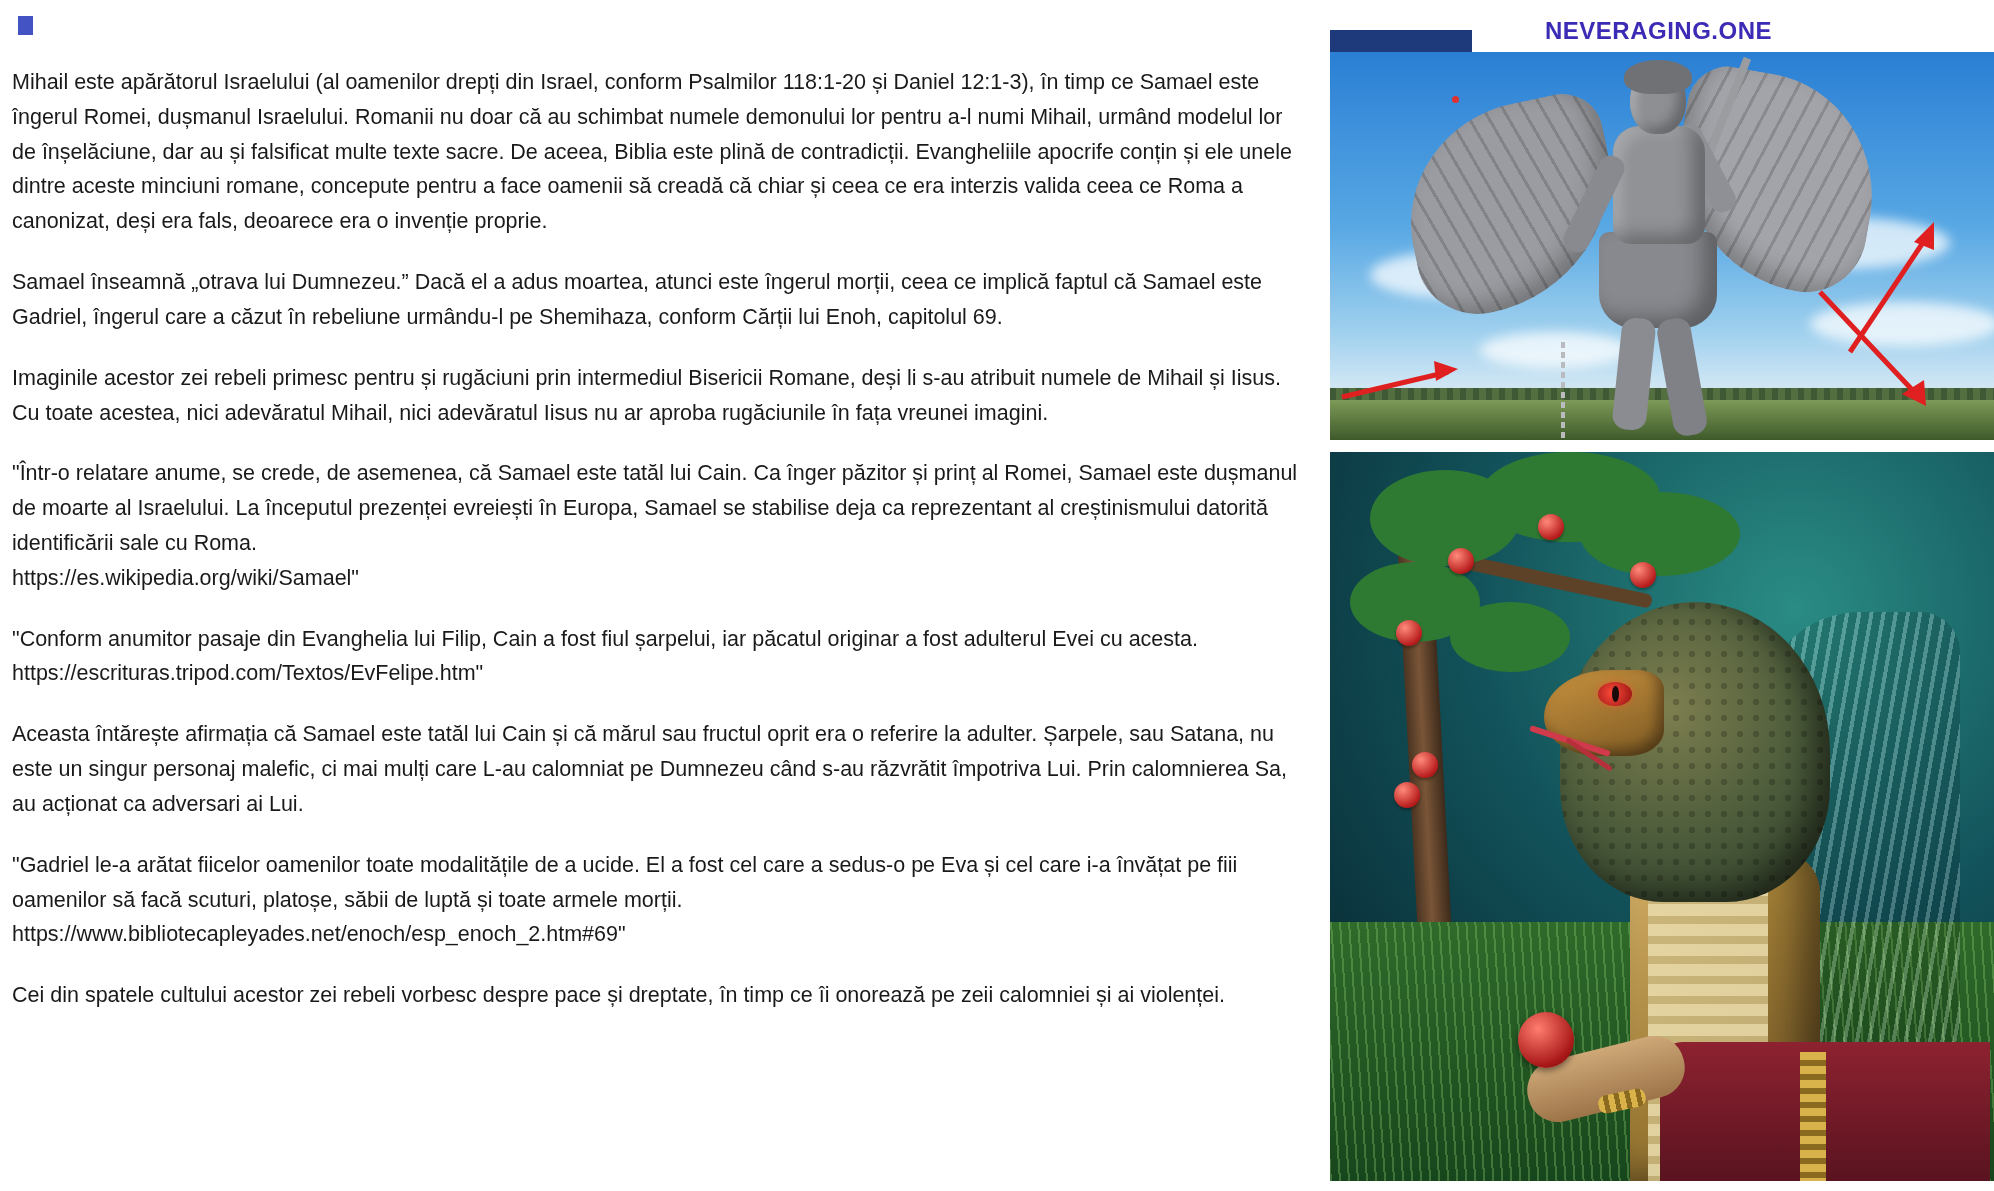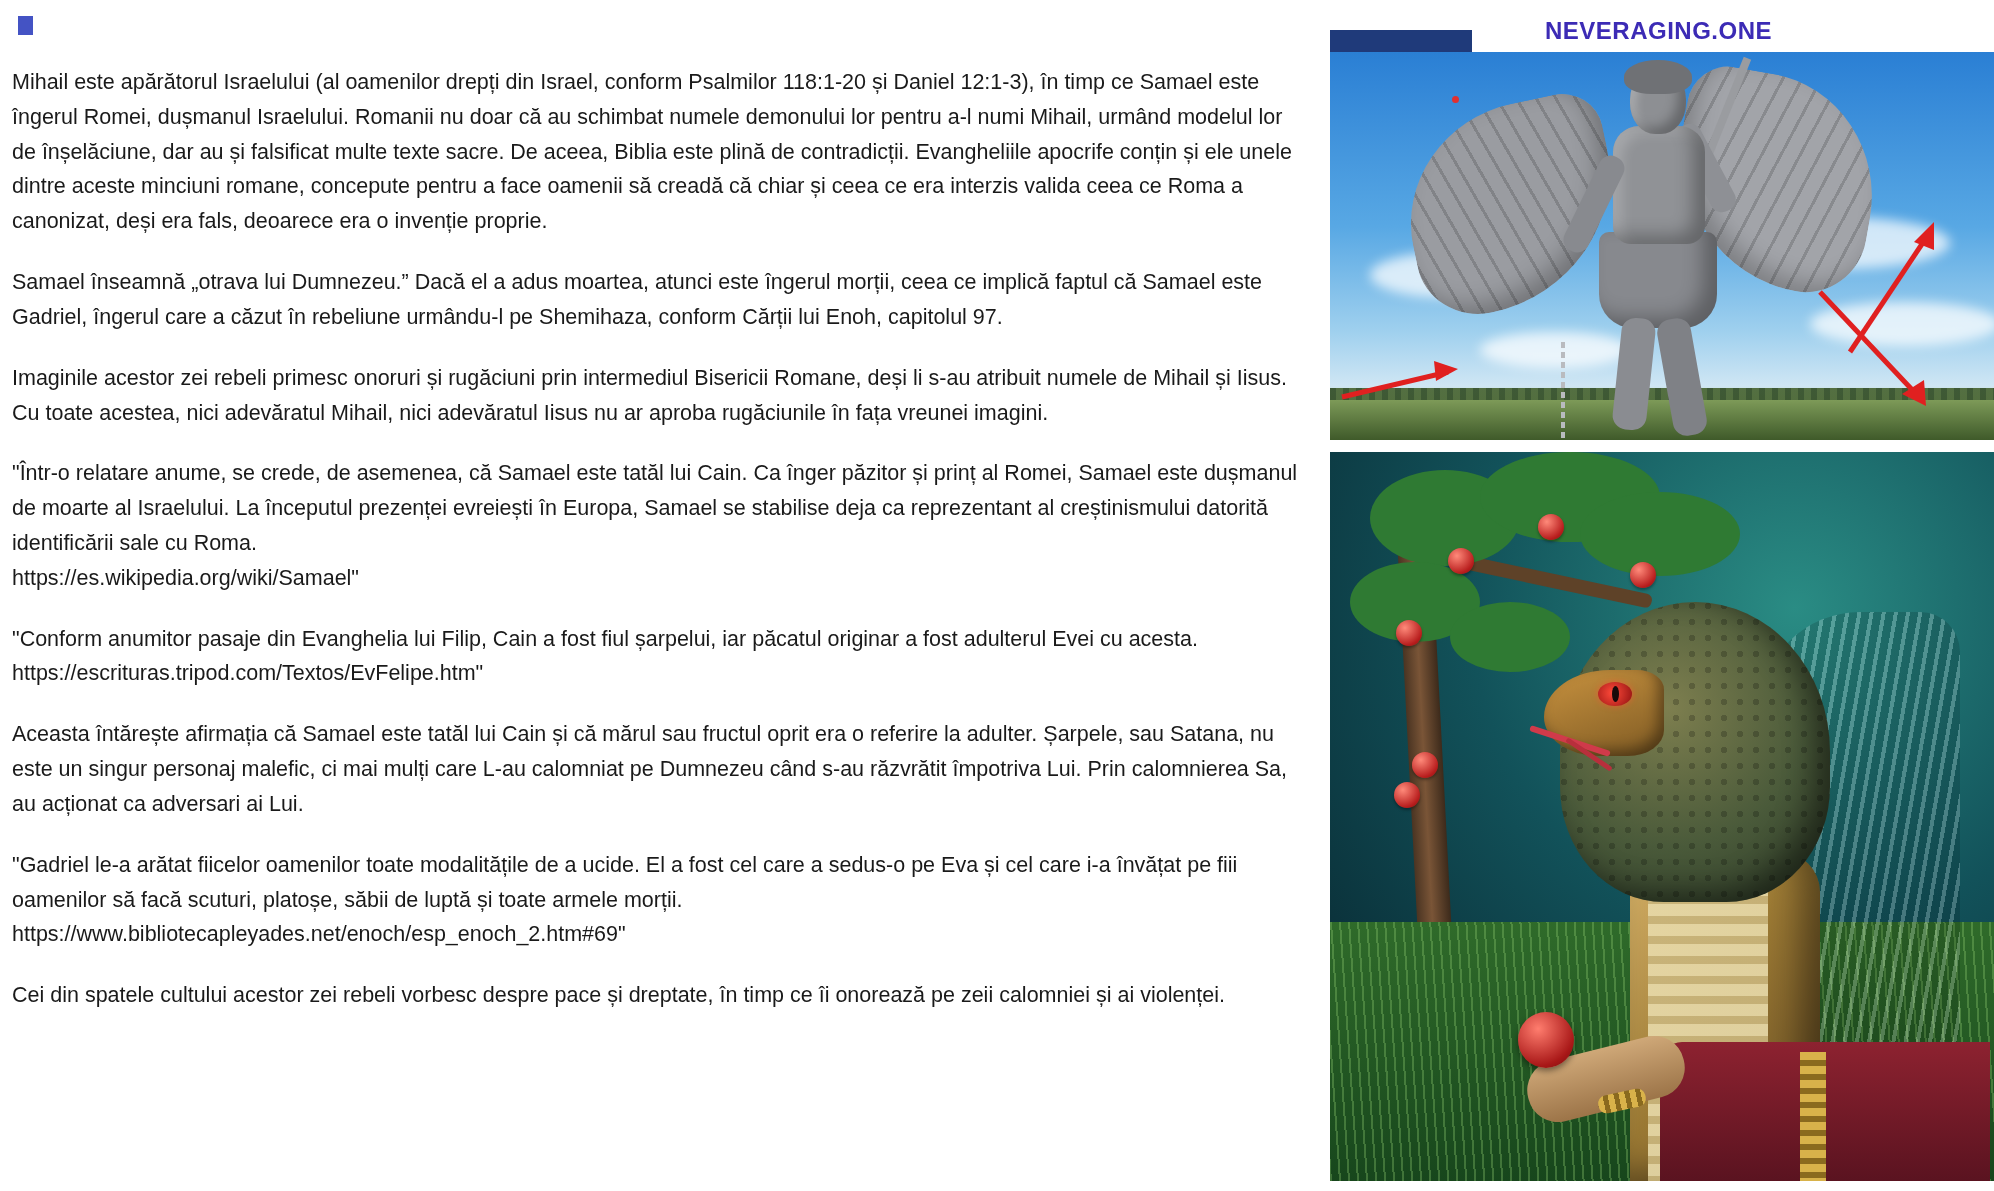--- a/index.html
+++ b/index.html
@@ -351,22 +351,22 @@
 <body>
 
 <div class="page">
 
   <div class="text-col">
 
     <div class="headline"><span class="cursor-block"></span></div>
 
     <div class="body-blocks">
       <p class="para">Mihail este apărătorul Israelului (al oamenilor drepți din Israel, conform Psalmilor 118:1-20 și Daniel 12:1-3), în timp ce Samael este îngerul Romei, dușmanul Israelului. Romanii nu doar că au schimbat numele demonului lor pentru a-l numi Mihail, urmând modelul lor de înșelăciune, dar au și falsificat multe texte sacre. De aceea, Biblia este plină de contradicții. Evangheliile apocrife conțin și ele unele dintre aceste minciuni romane, concepute pentru a face oamenii să creadă că chiar și ceea ce era interzis valida ceea ce Roma a canonizat, deși era fals, deoarece era o invenție proprie.</p>
-      <p class="para">Samael înseamnă „otrava lui Dumnezeu.” Dacă el a adus moartea, atunci este îngerul morții, ceea ce implică faptul că Samael este Gadriel, îngerul care a căzut în rebeliune urmându-l pe Shemihaza, conform Cărții lui Enoh, capitolul 97.</p>
-      <p class="para">Imaginile acestor zei rebeli primesc onoruri și rugăciuni prin intermediul Bisericii Romane, deși li s-au atribuit numele de Mihail și Iisus. Cu toate acestea, nici adevăratul Mihail, nici adevăratul Iisus nu ar aproba rugăciunile în fața vreunei imagini.</p>
+      <p class="para">Samael înseamnă „otrava lui Dumnezeu.” Dacă el a adus moartea, atunci este îngerul morții, ceea ce implică faptul că Samael este Gadriel, îngerul care a căzut în rebeliune urmându-l pe Shemihaza, conform Cărții lui Enoh, capitolul 69.</p>
+      <p class="para">Imaginile acestor zei rebeli primesc pentru și rugăciuni prin intermediul Bisericii Romane, deși li s-au atribuit numele de Mihail și Iisus. Cu toate acestea, nici adevăratul Mihail, nici adevăratul Iisus nu ar aproba rugăciunile în fața vreunei imagini.</p>
       <p class="para" style="white-space: pre-line;">"Într-o relatare anume, se crede, de asemenea, că Samael este tatăl lui Cain. Ca înger păzitor și prinț al Romei, Samael este dușmanul de moarte al Israelului. La începutul prezenței evreiești în Europa, Samael se stabilise deja ca reprezentant al creștinismului datorită identificării sale cu Roma.
 https://es.wikipedia.org/wiki/Samael"</p>
       <p class="para" style="white-space: pre-line;">"Conform anumitor pasaje din Evanghelia lui Filip, Cain a fost fiul șarpelui, iar păcatul originar a fost adulterul Evei cu acesta.
 https://escrituras.tripod.com/Textos/EvFelipe.htm"</p>
       <p class="para">Aceasta întărește afirmația că Samael este tatăl lui Cain și că mărul sau fructul oprit era o referire la adulter. Șarpele, sau Satana, nu este un singur personaj malefic, ci mai mulți care L-au calomniat pe Dumnezeu când s-au răzvrătit împotriva Lui. Prin calomnierea Sa, au acționat ca adversari ai Lui.</p>
       <p class="para" style="white-space: pre-line;">"Gadriel le-a arătat fiicelor oamenilor toate modalitățile de a ucide. El a fost cel care a sedus-o pe Eva și cel care i-a învățat pe fiii oamenilor să facă scuturi, platoșe, săbii de luptă și toate armele morții.
 https://www.bibliotecapleyades.net/enoch/esp_enoch_2.htm#69"</p>
       <p class="para">Cei din spatele cultului acestor zei rebeli vorbesc despre pace și dreptate, în timp ce îi onorează pe zeii calomniei și ai violenței.</p>
     </div>
   </div>

